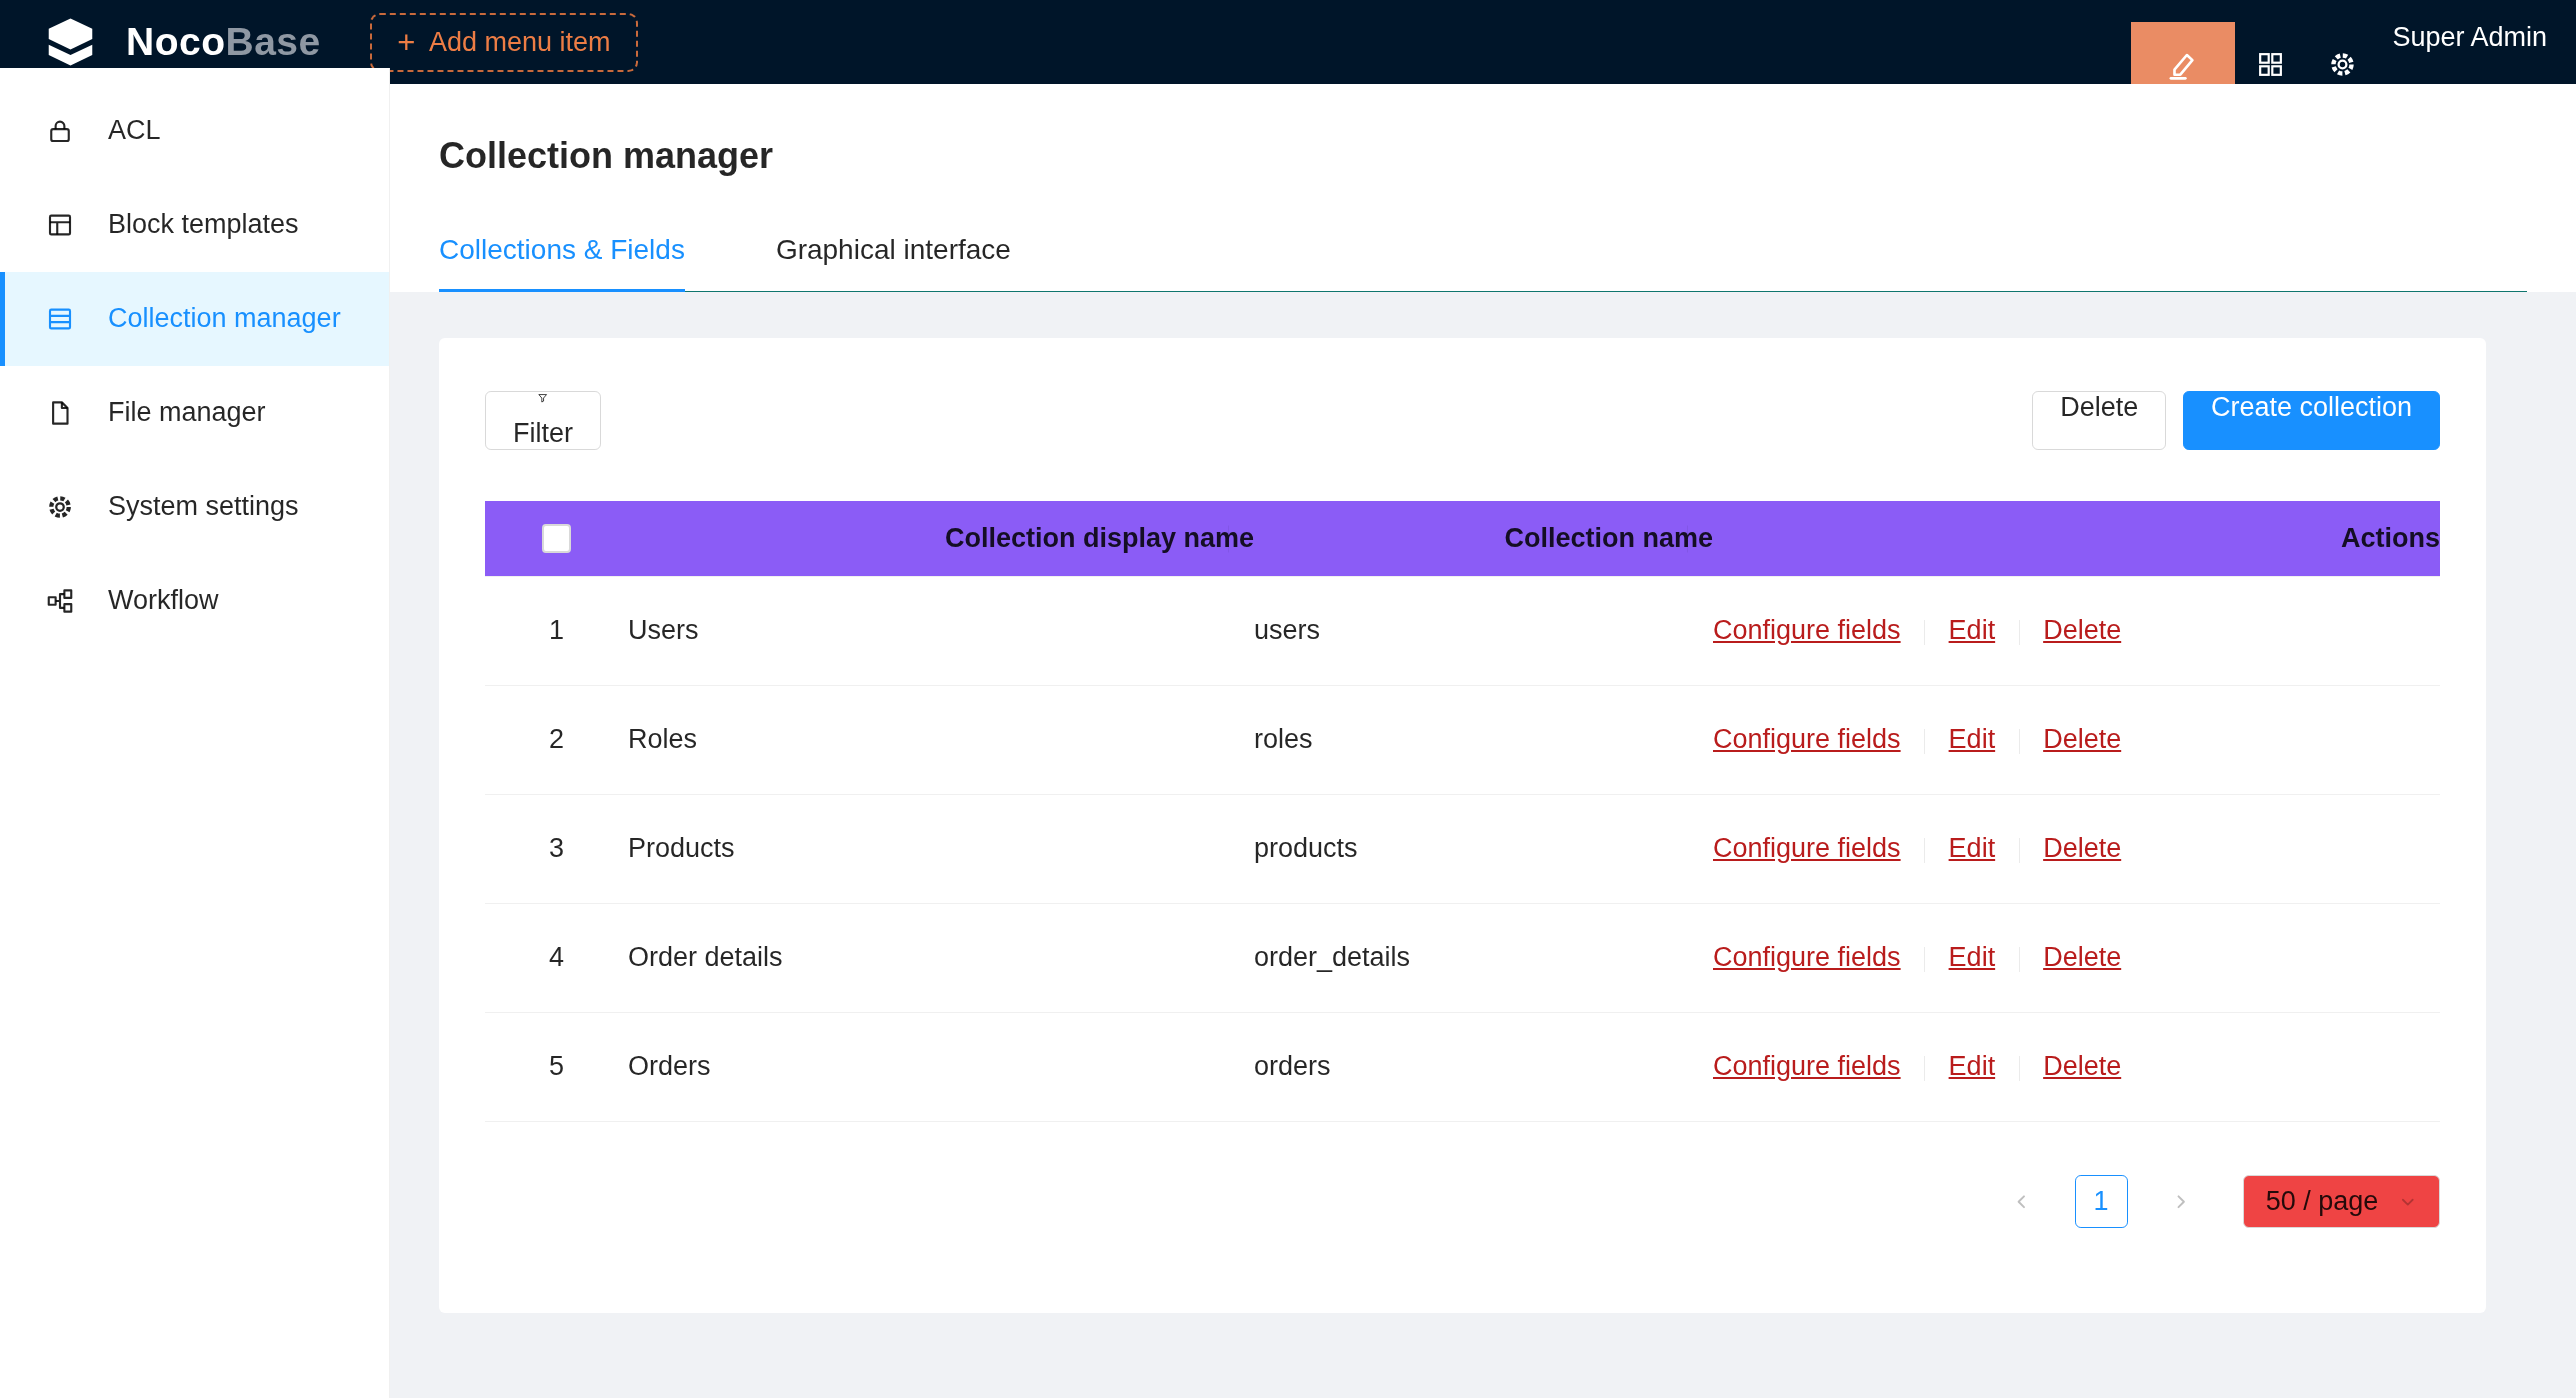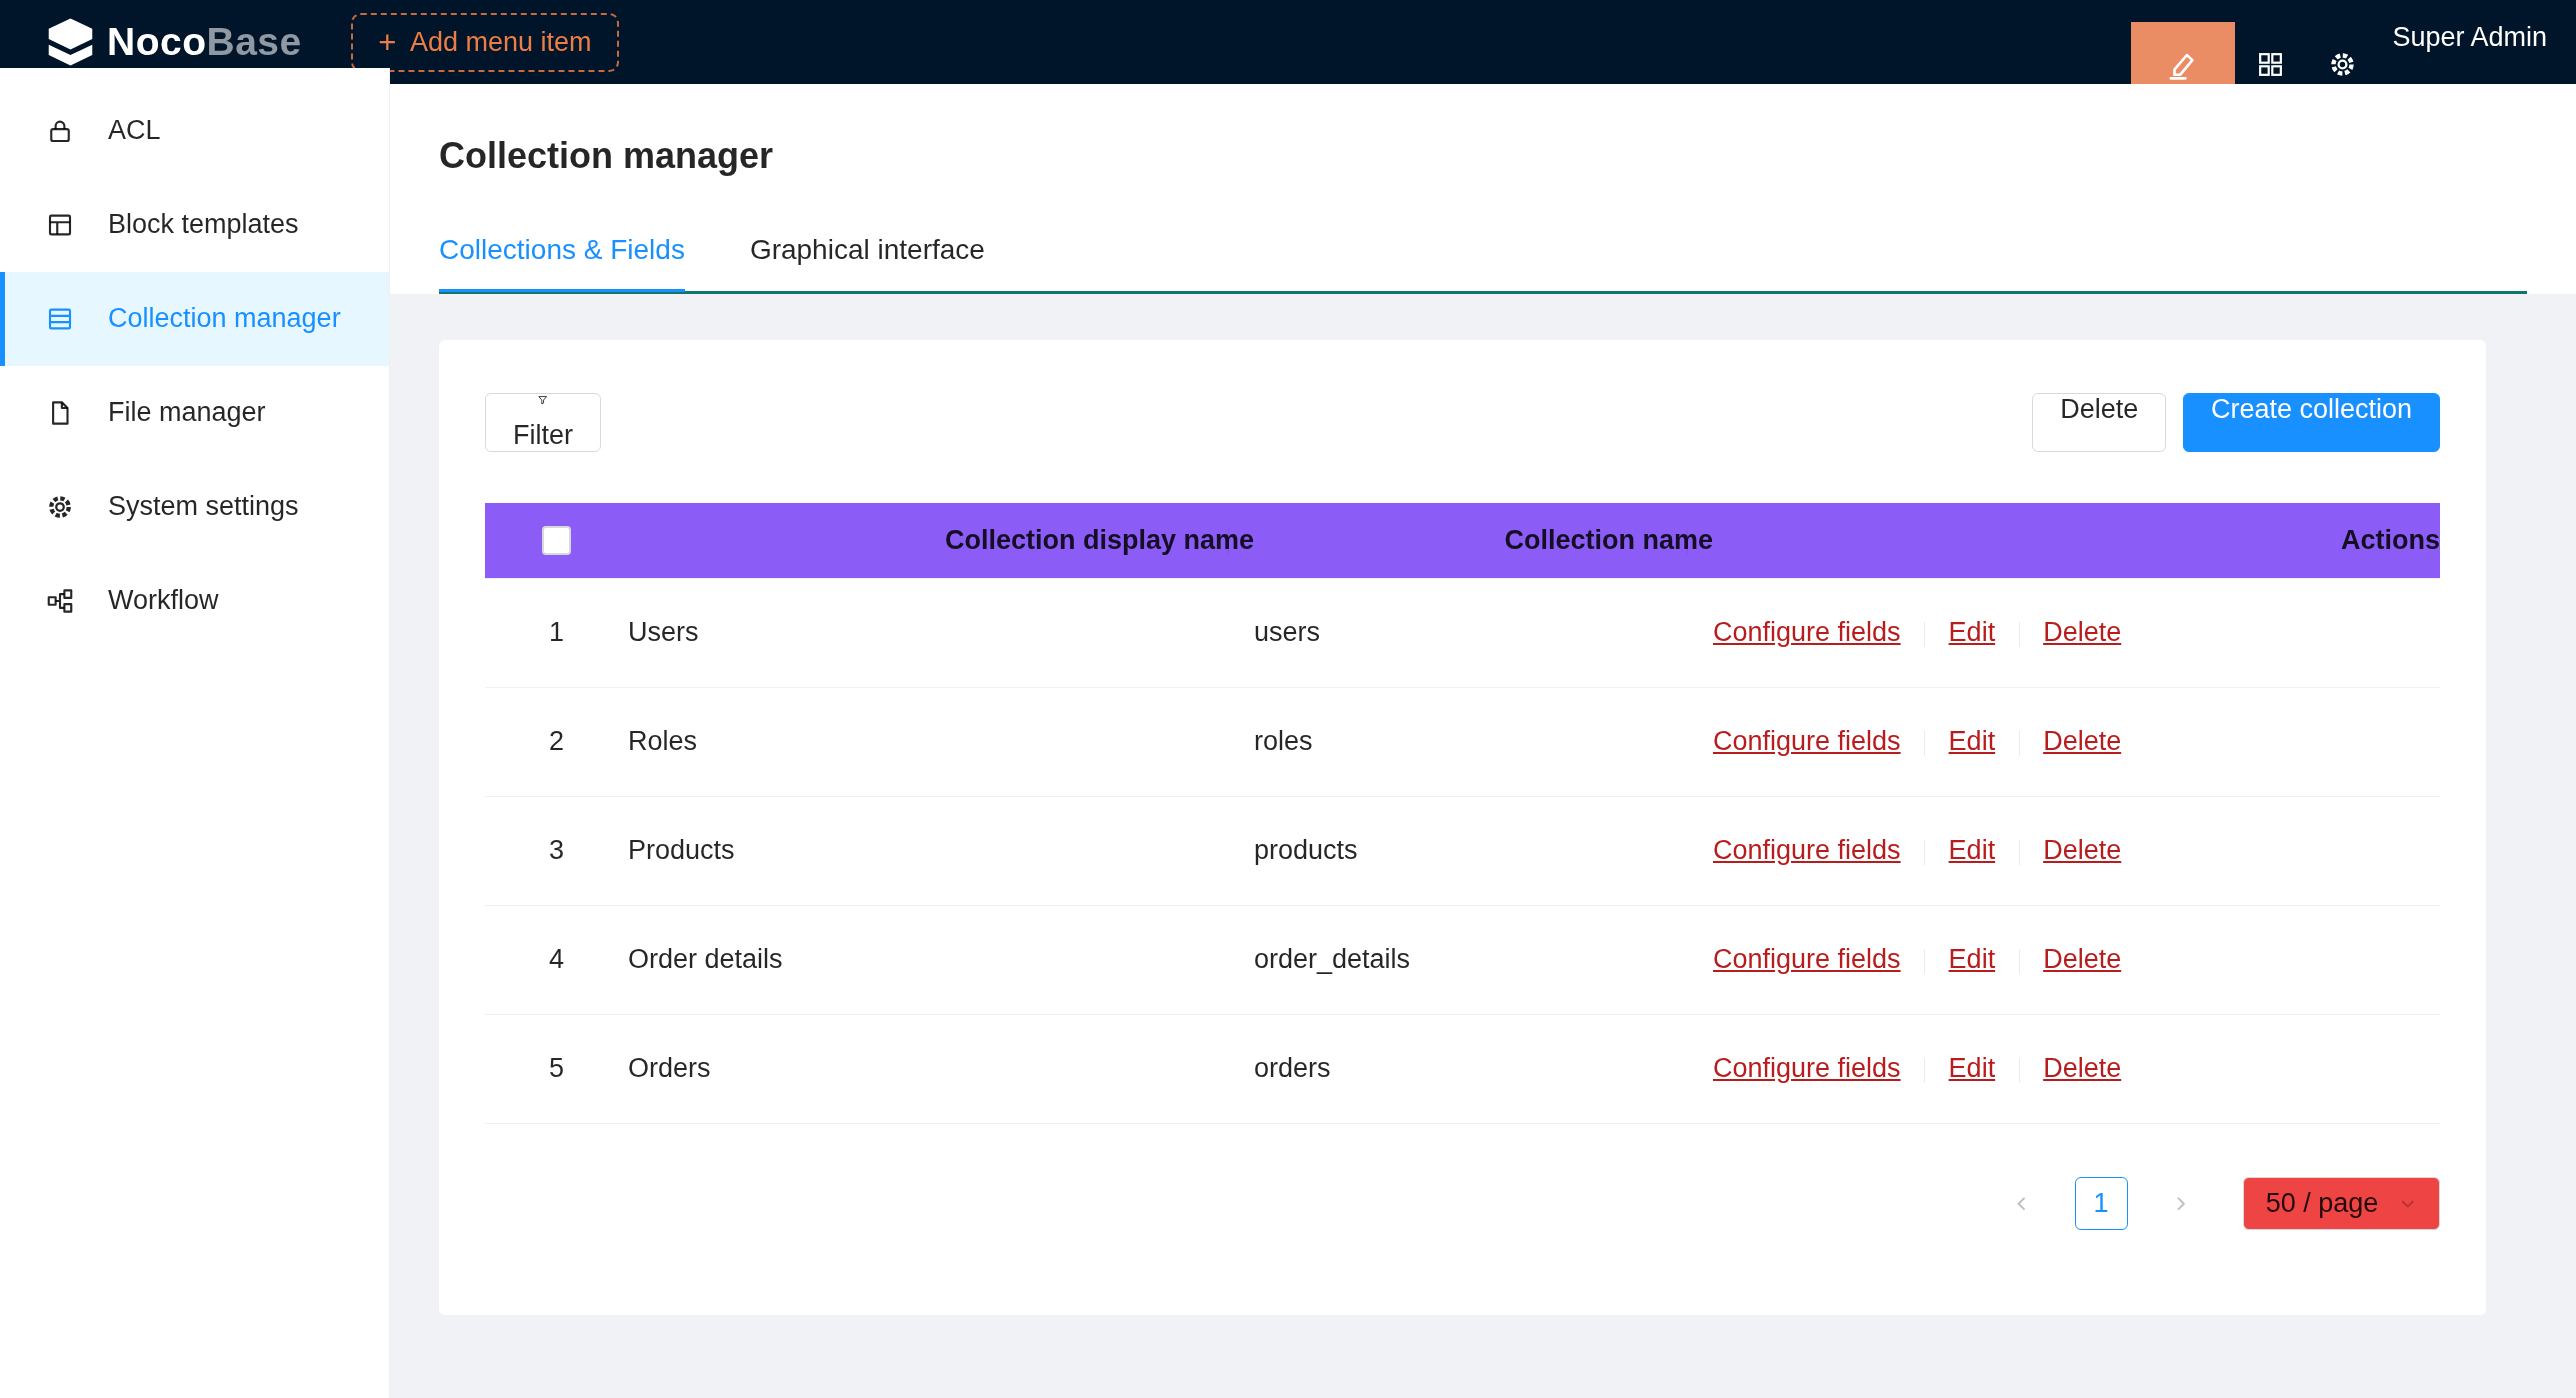--- a/index.html
+++ b/index.html
@@ -11,21 +11,21 @@
     background: #fff;
     overflow: hidden;
   }
   a { text-decoration: none; cursor: pointer; }
 
   
   .topbar {
     height: 84px; background: #001529; color: #fff;
     display: flex; align-items: center;
   }
-  .logo { display: flex; align-items: center; gap: 9px; margin-left: 43px; cursor: pointer; }
+  .logo { display: flex; align-items: center; gap: 28px; margin-left: 43px; cursor: pointer; }
   .logo svg { width: 55px; height: 55px; }
   .logo-text { font-size: 39px; font-weight: 700; letter-spacing: 0.5px; white-space: nowrap; }
   .logo-text .secondary { color: #8f98a3; }
   .add-menu-btn {
     margin-left: 49px; height: 59px; padding: 0 25.4px;
     display: flex; align-items: center; gap: 13.7px;
     border: 2px dashed #c96a3c; border-radius: 9.8px;
     color: #ed7d45; font-size: 27px; background: transparent; cursor: pointer;
     white-space: nowrap;
   }
@@ -57,21 +57,21 @@
   .side-item.active { background: #e6f7ff; color: #1890ff; }
   .side-item.active::before {
     content: ""; position: absolute; left: 0; top: 0; bottom: 0;
     width: 4.9px; background: #1890ff;
   }
 
   
   .main { margin-left: 390px; height: calc(1399px - 84px); display: flex; flex-direction: column; }
   .page-head { padding: 51px 49px 0 49px; background: #fff; }
   .page-title { font-size: 36px; font-weight: 700; }
-  .tabs { display: flex; gap: 65px; margin-top: 57px; border-bottom: 3px solid #0f766e; align-items: center; }
+  .tabs { display: flex; gap: 91px; margin-top: 57px; border-bottom: 1px solid #0f766e; align-items: center; }
   .tab { font-size: 28px; padding-bottom: 25.4px; position: relative; cursor: pointer; color: rgba(0,0,0,.85); }
   .tab.active { color: #1890ff; }
   .tab.active::after {
     content: ""; position: absolute; left: 0; right: 0; bottom: -1px;
     height: 3.9px; background: #1890ff;
   }
 
   .content { flex: 1; background: #f0f2f5; padding: 46px 90px 78px 49px; overflow: hidden; }
   .card { background: #fff; border-radius: 5.9px; padding: 53px 46px 85px 46px; min-height: 969px; }
 

